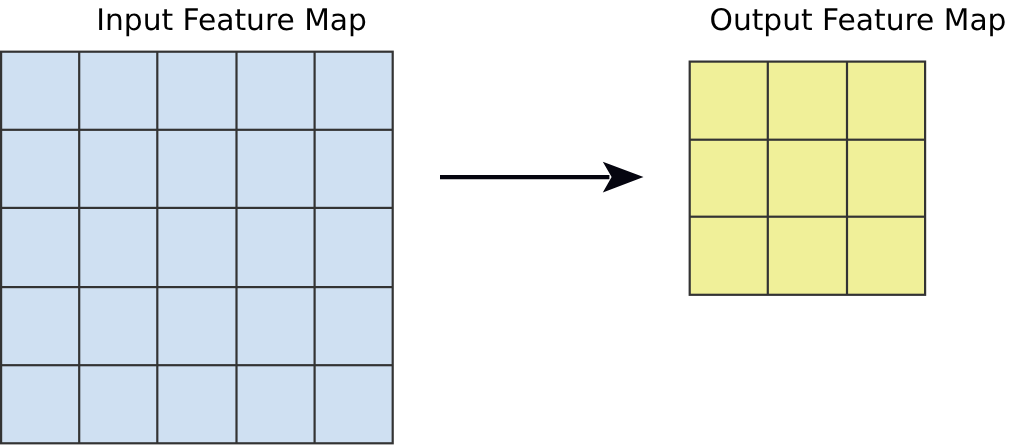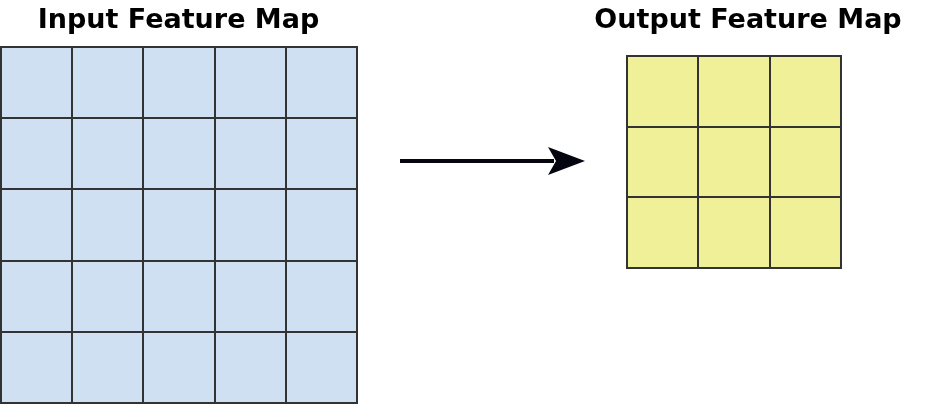--- a/index.html
+++ b/index.html
@@ -20,21 +20,22 @@
 
   
   .title {
     position: absolute;
     font-family: "DejaVu Sans", sans-serif;
     font-size: 27px;
     line-height: 30px;
     color: #000000;
     white-space: nowrap;
     text-align: center;
-    font-weight: 700;
+    font-weight: 400;
+    padding-left: 32px;
   }
   #input-title {
     left: 0px;
     top: 4px;
     width: 357px;
   }
   #output-title {
     left: 591px;
     top: 4px;
     width: 314px;

